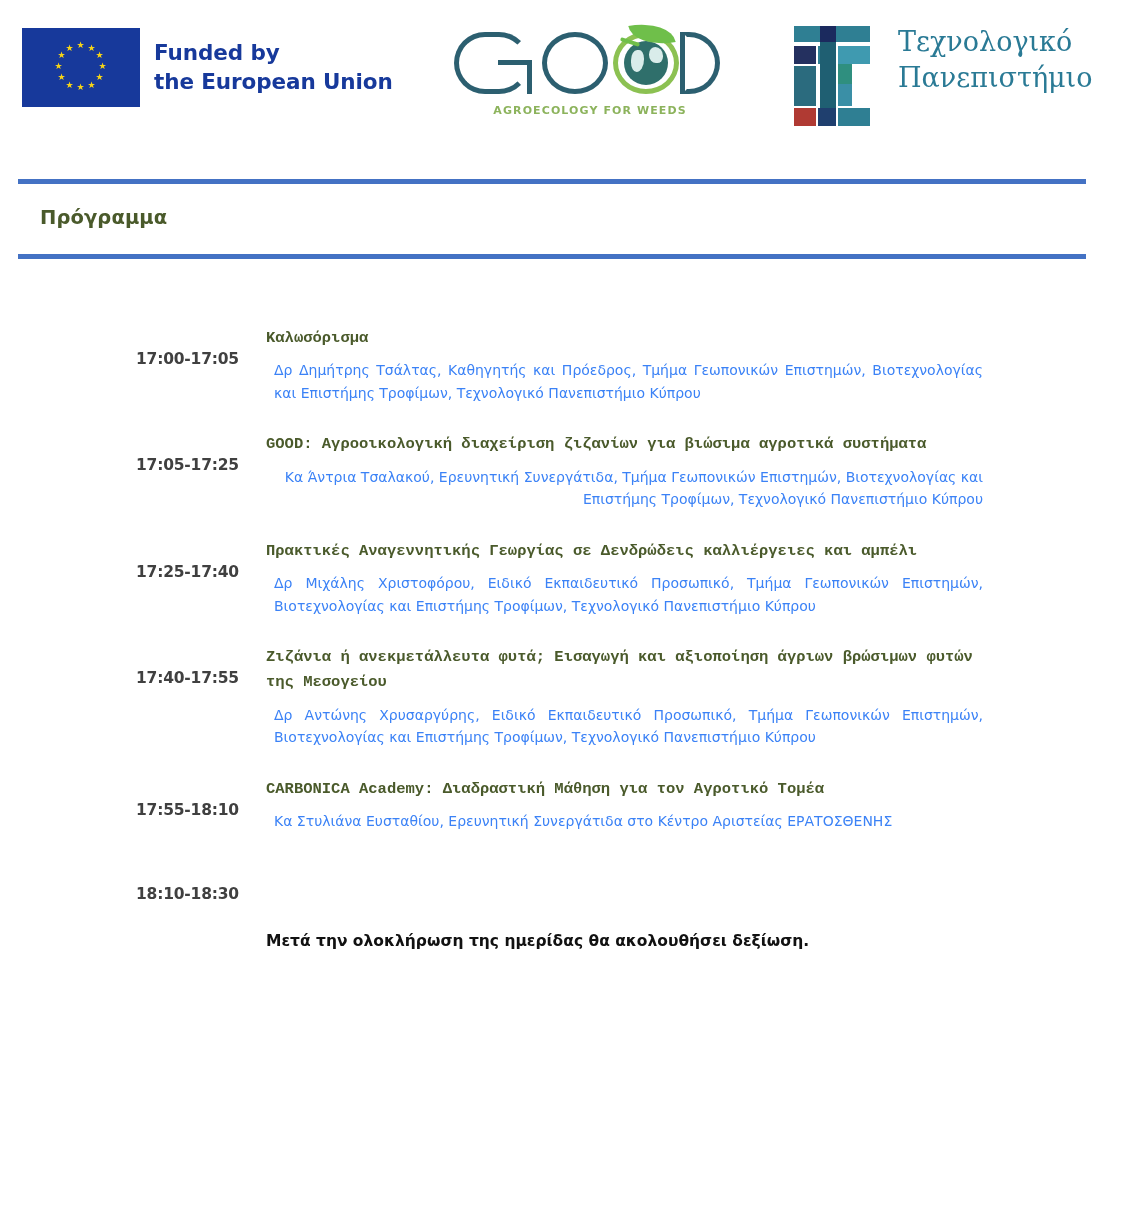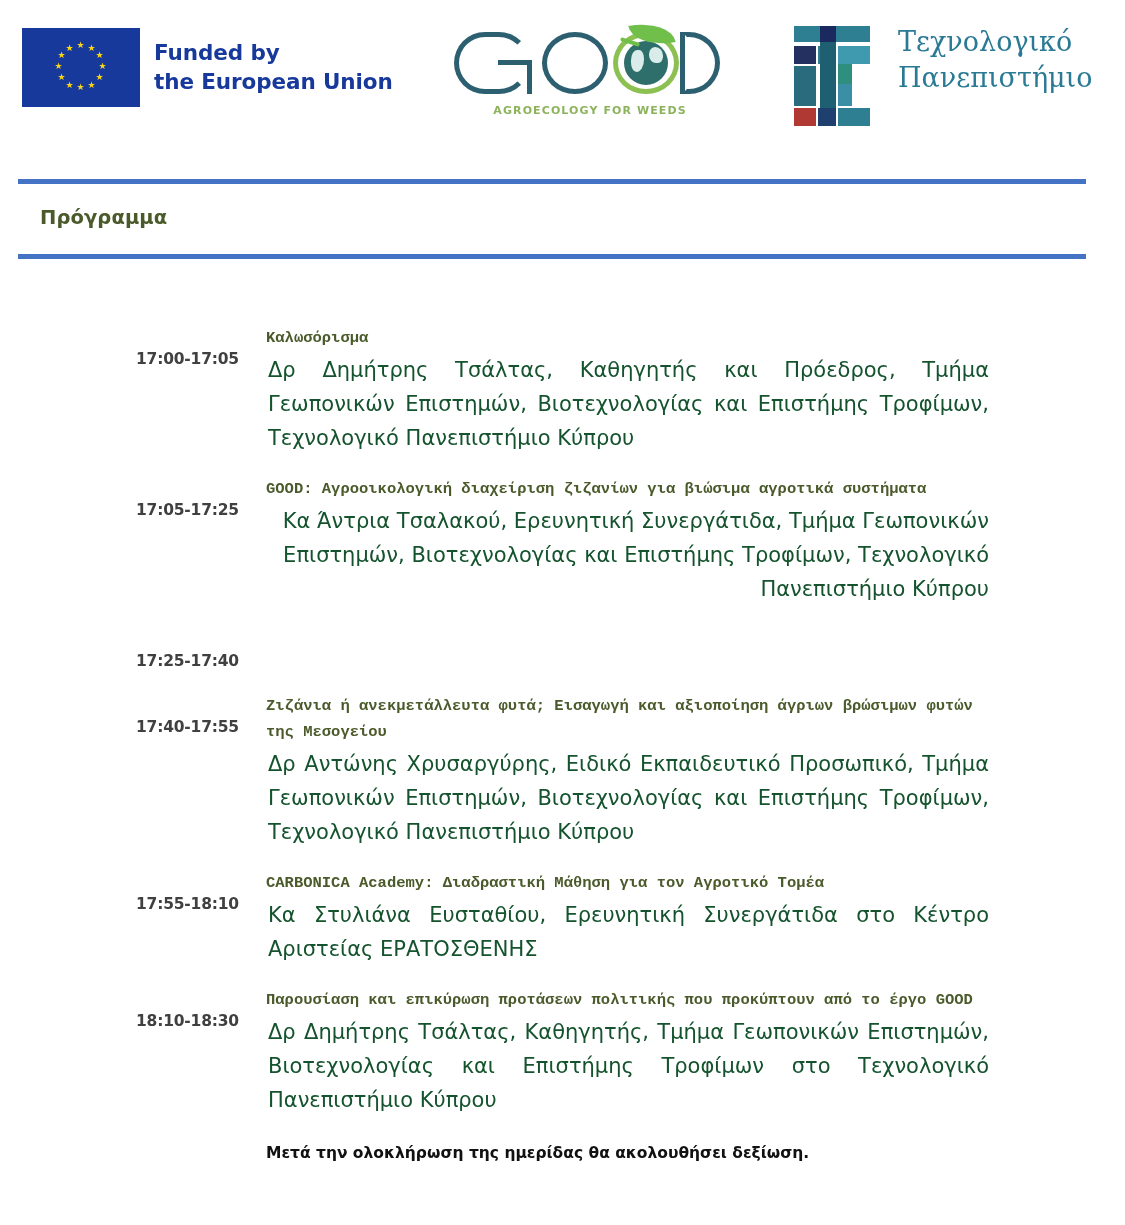--- a/index.html
+++ b/index.html
@@ -260,25 +260,25 @@
   }
   .entry-title {
     font-size: 15.5px;
     font-weight: bold;
     color: #4a5a2b;
     line-height: 1.62;
     margin: 0 0 1px 0;
     font-family: Liberation Mono, monospace;
   }
   .entry-desc {
-    font-size: 21px;
-    color: #14532d;
+    font-size: 14px;
+    color: #3b82f6;
     line-height: 1.62;
     text-align: justify;
-    margin: 2px;
+    margin: 8px;
   }
   .entry-desc.no-justify {
     text-align: right;
   }
   .closing-note {
     margin-left: 266px;
     margin-top: 22px;
     font-size: 15.5px;
     font-weight: bold;
     color: #111111;
@@ -368,40 +368,40 @@
   <div class="entry">
     <div class="entry-time">17:05-17:25</div>
     <div class="entry-body">
       <p class="entry-title">GOOD: Αγροοικολογική διαχείριση ζιζανίων για βιώσιμα αγροτικά συστήματα</p>
       <p class="entry-desc no-justify">Κα Άντρια Τσαλακού, Ερευνητική Συνεργάτιδα,  Τμήμα Γεωπονικών Επιστημών, Βιοτεχνολογίας και Επιστήμης Τροφίμων, Τεχνολογικό Πανεπιστήμιο Κύπρου</p>
     </div>
   </div>
 
   <div class="entry">
     <div class="entry-time">17:25-17:40</div>
+    <div class="entry-body">
+      <p class="entry-title">Πρακτικές Αναγεννητικής Γεωργίας σε Δενδρώδεις καλλιέργειες και αμπέλι</p>
+      <p class="entry-desc">Δρ Μιχάλης Χριστοφόρου, Ειδικό Εκπαιδευτικό Προσωπικό, Τμήμα Γεωπονικών Επιστημών, Βιοτεχνολογίας και Επιστήμης Τροφίμων,  Τεχνολογικό Πανεπιστήμιο Κύπρου</p>
+    </div>
   </div>
 
   <div class="entry">
     <div class="entry-time">17:40-17:55</div>
     <div class="entry-body">
       <p class="entry-title">Ζιζάνια ή ανεκμετάλλευτα φυτά; Εισαγωγή και αξιοποίηση άγριων βρώσιμων φυτών της Μεσογείου</p>
       <p class="entry-desc">Δρ Αντώνης Χρυσαργύρης, Ειδικό Εκπαιδευτικό Προσωπικό, Τμήμα Γεωπονικών Επιστημών, Βιοτεχνολογίας και Επιστήμης Τροφίμων, Τεχνολογικό Πανεπιστήμιο Κύπρου</p>
     </div>
   </div>
 
   <div class="entry">
     <div class="entry-time">17:55-18:10</div>
     <div class="entry-body">
       <p class="entry-title">CARBONICA Academy: Διαδραστική Μάθηση για τον Αγροτικό Τομέα</p>
       <p class="entry-desc">Κα Στυλιάνα Ευσταθίου, Ερευνητική Συνεργάτιδα στο Κέντρο Αριστείας ΕΡΑΤΟΣΘΕΝΗΣ</p>
     </div>
   </div>
 
   <div class="entry">
     <div class="entry-time">18:10-18:30</div>
-    <div class="entry-body">
-      <p class="entry-title">Παρουσίαση και επικύρωση προτάσεων πολιτικής που προκύπτουν από το έργο GOOD</p>
-      <p class="entry-desc">Δρ Δημήτρης Τσάλτας, Καθηγητής, Τμήμα Γεωπονικών Επιστημών, Βιοτεχνολογίας και Επιστήμης Τροφίμων στο Τεχνολογικό Πανεπιστήμιο Κύπρου</p>
-    </div>
   </div>
 
   <div class="closing-note">Μετά την ολοκλήρωση της ημερίδας θα ακολουθήσει δεξίωση.</div>
 </div>
 
 </body></html>

